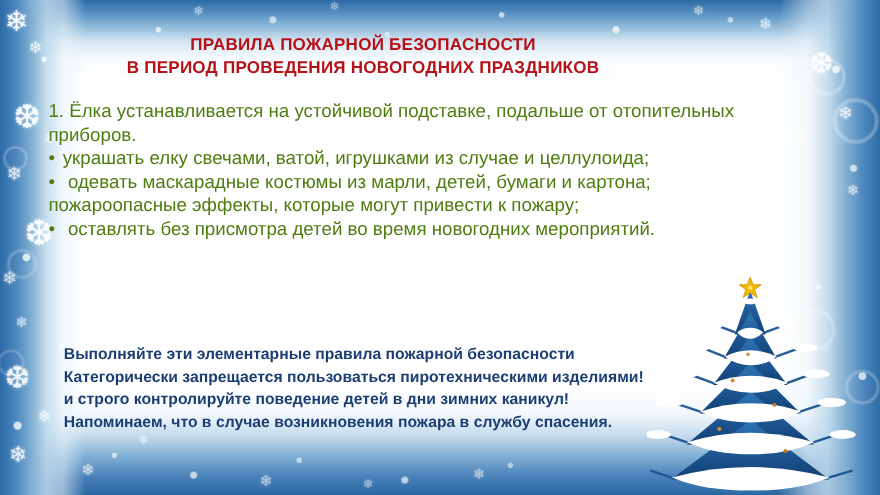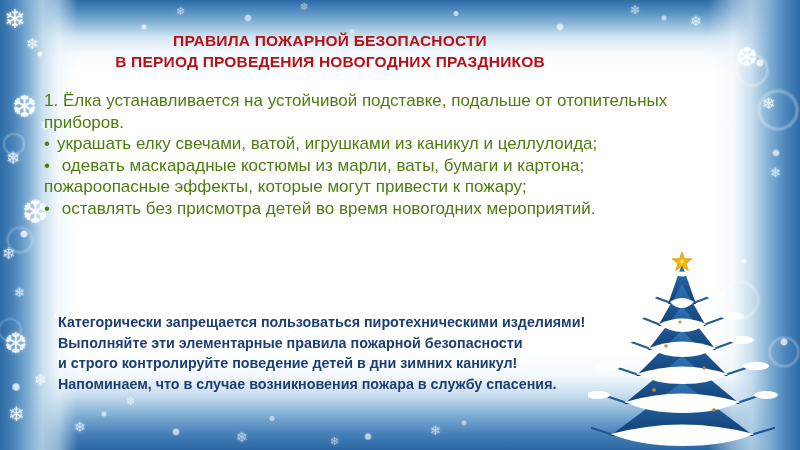--- a/index.html
+++ b/index.html
@@ -283,38 +283,38 @@
     <div class="body-text">
 
       <div class="para">
         <div class="wrap-line">1. Ёлка устанавливается на устойчивой подставке, подальше от отопительных</div>
         <div class="wrap-line">приборов.</div>
       </div>
 
 
 
       <div class="bullet-line">
-        <span class="bu">•</span><span>украшать елку свечами, ватой, игрушками из каникул и целлулоида;</span>
+        <span class="bu">•</span><span>украшать елку свечами, ватой, игрушками из случае и целлулоида;</span>
       </div>
 
       <div class="bullet-line">
-        <span class="bu">•</span><span> одевать маскарадные костюмы из марли, ваты, бумаги и картона;</span>
+        <span class="bu">•</span><span> одевать маскарадные костюмы из марли, детей, бумаги и картона;</span>
       </div>
 
       <div>
         <div class="wrap-line">пожароопасные эффекты, которые могут привести к пожару;</div>
       </div>
 
       <div class="bullet-line">
         <span class="bu">•</span><span> оставлять без присмотра детей во время новогодних мероприятий.</span>
       </div>
 
     </div>
 
     <div class="footer-block">
+      <div>Выполняйте эти элементарные правила пожарной безопасности</div>
       <div>Категорически запрещается пользоваться пиротехническими изделиями!</div>
-      <div>Выполняйте эти элементарные правила пожарной безопасности</div>
       <div>и строго контролируйте поведение детей в дни зимних каникул!</div>
       <div>Напоминаем, что в случае возникновения пожара в службу спасения.</div>
     </div>
 
   </div>
 </div>
 
 </body></html>

